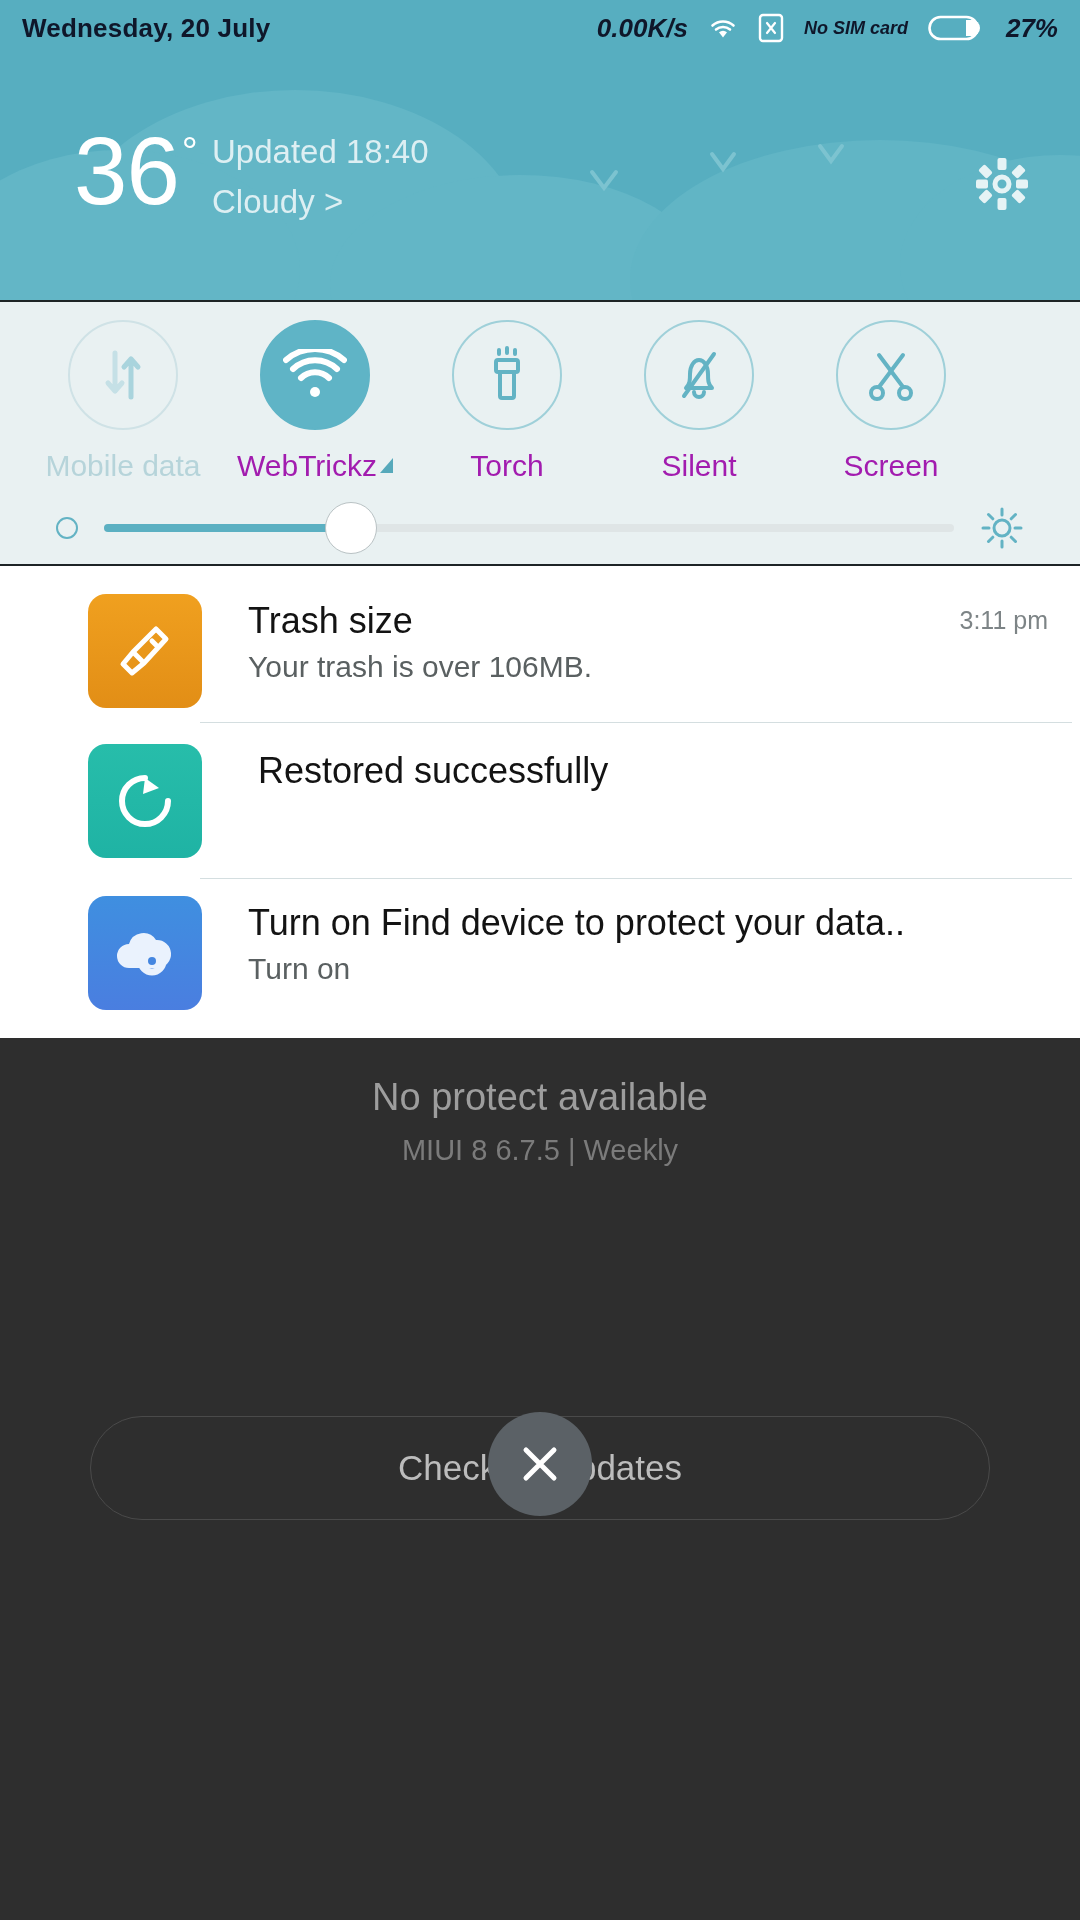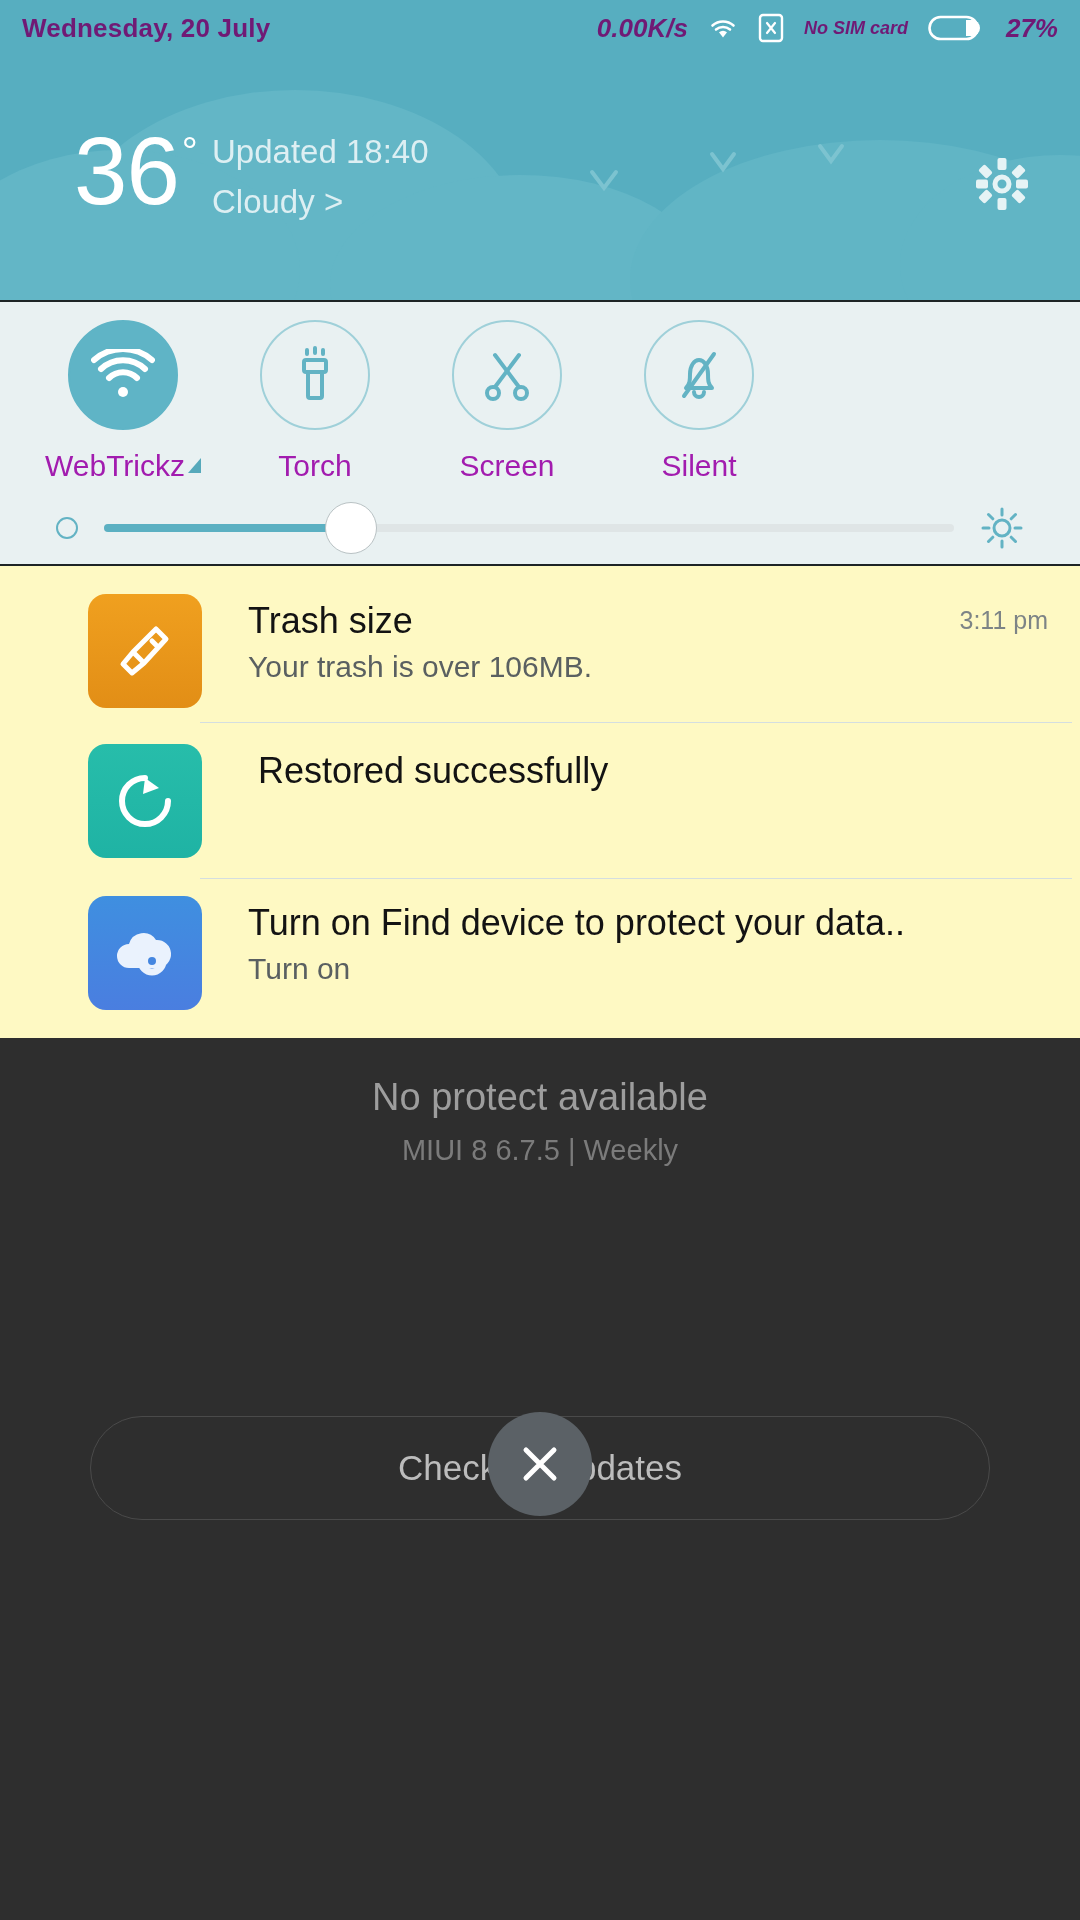--- a/index.html
+++ b/index.html
@@ -15,21 +15,21 @@
   .header {
     position:absolute; left:0; top:0; width:1080px; height:300px;
     background:#57aec0;
     overflow:hidden;
   }
   .cloud-bg { position:absolute; left:0; top:0; width:1080px; height:300px; }
 
   .statusbar {
     position:absolute; left:0; top:0; width:1080px; height:56px;
     display:flex; align-items:center; padding:0 22px;
-    color:#701a75;
+    color:#0f172a;
     font-size:26px; font-weight:bold;
     z-index:5;
   }
   .sb-date { letter-spacing:0.2px; }
   .sb-right { margin-left:auto; display:flex; align-items:center; gap:20px;font-style:italic; }
   .sb-speed { font-size:26px; font-weight:bold; }
   .sb-sim { font-size:18px; font-weight:bold; }
   .sb-batt { font-size:26px; font-weight:bold; }
   .icon-wifi-sb { width:30px; height:24px; display:block; }
   .icon-simx { width:26px; height:32px; display:block; }
@@ -100,21 +100,21 @@
   .br-thumb {
     position:absolute; left:29%; top:50%; transform:translate(-50%,-50%);
     width:52px; height:52px; border-radius:50%;
     background:#ffffff; border:1px solid #b9c2c4;
   }
   .br-high { width:44px; height:44px; flex:0 0 44px; }
 
   
   .notifs {
     position:absolute; left:0; top:566px; width:1080px; height:472px;
-    background:#fef9c3;
+    background:#ffffff;
   }
   .nrow { position:relative; display:flex; align-items:flex-start; padding:0 0 0 88px; cursor:pointer; }
   .nrow-1 { height:148px; padding-top:28px; }
   .nrow-2 { height:150px; padding-top:30px;gap:10px; }
   .nrow-3 { height:150px; padding-top:32px; }
   .nicon { width:114px; height:114px; border-radius:18px; flex:0 0 114px;
            display:flex; align-items:center; justify-content:center; }
   .nicon.orange { background:linear-gradient(180deg,#f0a01f,#e28e16); }
   .nicon.teal   { background:linear-gradient(180deg,#27bdaa,#1fb3a4); }
   .nicon.blue   { background:linear-gradient(180deg,#3f8fe0,#4a7ee0); }
@@ -209,20 +209,31 @@
         <rect x="7" y="34.5" width="9" height="12" rx="2" transform="rotate(45 11.5 40.5)"></rect>
       </g>
     </svg>
   </div>
 </div>
 
 <div class="qs">
 
   <div class="toggles">
 
+    <div class="toggle">
+      <div class="t-circle off-dim">
+        <svg width="52" height="56" viewBox="0 0 52 56">
+          <path d="M18 6 v38 l-7 -8 M18 44 l7 -8" stroke="#c5e0e6" stroke-width="5" fill="none" stroke-linecap="round" stroke-linejoin="round"></path>
+          <path d="M34 50 v-38 l7 8 M34 12 l-7 8" stroke="#a9d4dd" stroke-width="5" fill="none" stroke-linecap="round" stroke-linejoin="round"></path>
+        </svg>
+      </div>
+      <div class="t-label dim">
+        <span>Mobile data</span>
+      </div>
+    </div>
 
     <div class="toggle">
       <div class="t-circle on">
         <svg width="64" height="52" viewBox="0 0 64 52">
           <circle cx="32" cy="43" r="5" fill="#fff"></circle>
           <path d="M18 29 a20 20 0 0 1 28 0" stroke="#fff" stroke-width="6" fill="none" stroke-linecap="round"></path>
           <path d="M10 20 a32 32 0 0 1 44 0" stroke="#fff" stroke-width="6" fill="none" stroke-linecap="round"></path>
           <path d="M3 11 a44 44 0 0 1 58 0" stroke="#fff" stroke-width="6" fill="none" stroke-linecap="round"></path>
         </svg>
       </div>
@@ -240,42 +251,42 @@
           <path d="M15 26 h14 v24 a2 2 0 0 1 -2 2 h-10 a2 2 0 0 1 -2 -2 z" stroke="#63b3c4" stroke-width="4" fill="none" stroke-linejoin="round"></path>
         </svg>
       </div>
       <div class="t-label">
         <span>Torch</span>
       </div>
     </div>
 
     <div class="toggle">
       <div class="t-circle">
+        <svg width="52" height="58" viewBox="0 0 52 58">
+          <path d="M13 42 h26 c-4 -4 -4 -8 -4 -14 0 -8 -4 -14 -9 -14 s-9 6 -9 14 c0 6 0 10 -4 14 z" stroke="#63b3c4" stroke-width="4" fill="none" stroke-linejoin="round"></path>
+          <path d="M21 46 a5 5 0 0 0 10 0" stroke="#63b3c4" stroke-width="4" fill="none" stroke-linecap="round"></path>
+          <path d="M11 50 L41 8" stroke="#63b3c4" stroke-width="4" stroke-linecap="round"></path>
+        </svg>
+      </div>
+      <div class="t-label">
+        <span>Silent</span>
+      </div>
+    </div>
+
+    <div class="toggle">
+      <div class="t-circle">
         <svg width="52" height="56" viewBox="0 0 52 56">
           <path d="M14 8 L38 40" stroke="#63b3c4" stroke-width="4" stroke-linecap="round"></path>
           <path d="M38 8 L14 40" stroke="#63b3c4" stroke-width="4" stroke-linecap="round"></path>
           <circle cx="12" cy="46" r="6" stroke="#63b3c4" stroke-width="4" fill="none"></circle>
           <circle cx="40" cy="46" r="6" stroke="#63b3c4" stroke-width="4" fill="none"></circle>
         </svg>
       </div>
       <div class="t-label">
         <span>Screen</span>
-      </div>
-    </div>
-
-    <div class="toggle">
-      <div class="t-circle">
-        <svg width="52" height="58" viewBox="0 0 52 58">
-          <path d="M13 42 h26 c-4 -4 -4 -8 -4 -14 0 -8 -4 -14 -9 -14 s-9 6 -9 14 c0 6 0 10 -4 14 z" stroke="#63b3c4" stroke-width="4" fill="none" stroke-linejoin="round"></path>
-          <path d="M21 46 a5 5 0 0 0 10 0" stroke="#63b3c4" stroke-width="4" fill="none" stroke-linecap="round"></path>
-          <path d="M11 50 L41 8" stroke="#63b3c4" stroke-width="4" stroke-linecap="round"></path>
-        </svg>
-      </div>
-      <div class="t-label">
-        <span>Silent</span>
       </div>
     </div>
 
   </div>
 
   <div class="brightness">
     <div class="br-low"></div>
     <div class="br-track">
       <div class="br-fill"></div>
       <div class="br-thumb"></div>

